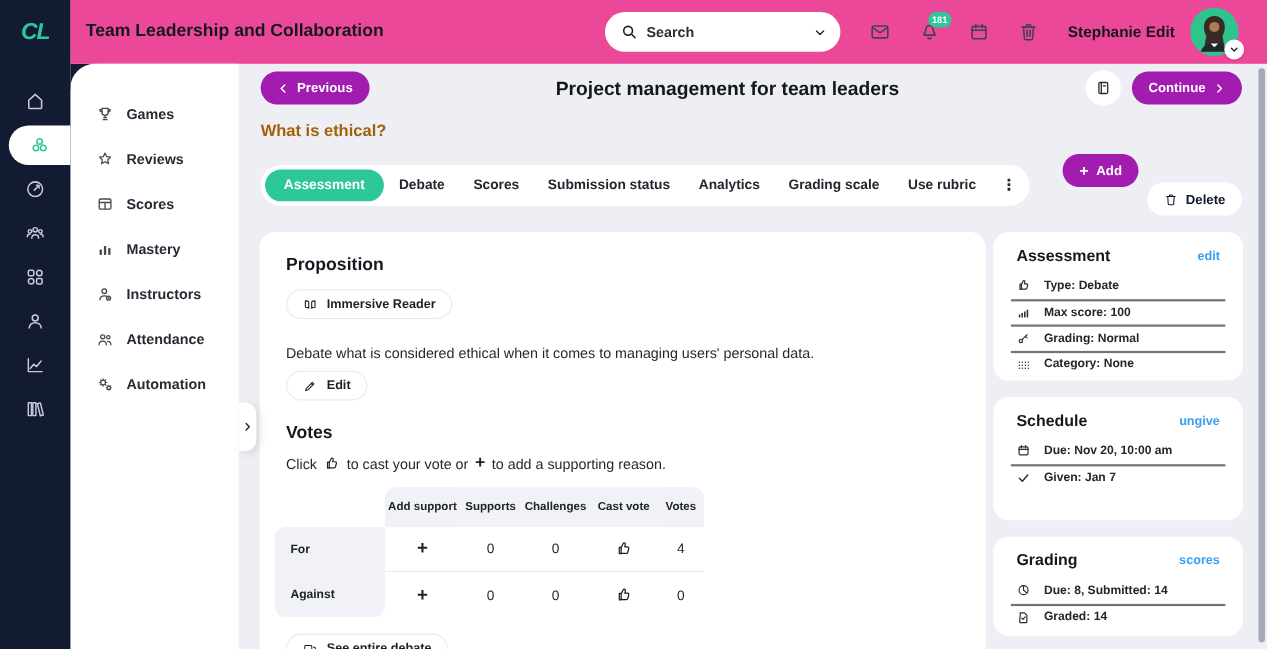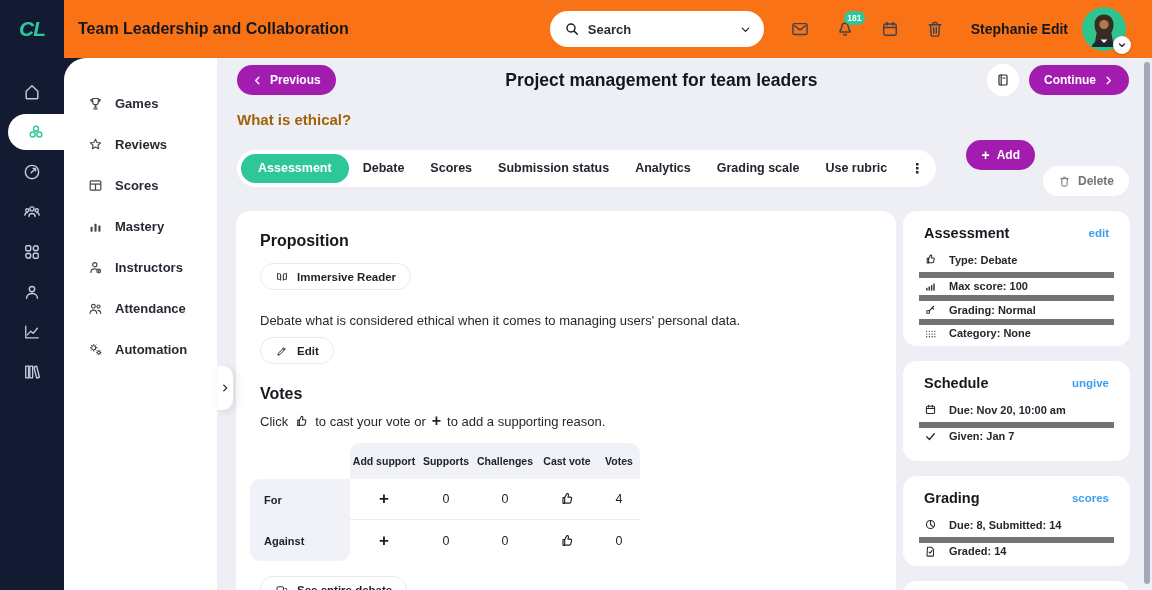--- a/index.html
+++ b/index.html
@@ -12,21 +12,21 @@
   .logo { height:58px; display:flex; align-items:center; justify-content:center;
           color:#2ec799; font-weight:800; font-style:italic; font-size:21px; letter-spacing:-1px; cursor:pointer; }
   .rail-icons { margin-top:14px; display:flex; flex-direction:column; }
   .rail-slot { height:40px; display:flex; align-items:center; justify-content:center; color:#c6cbda; cursor:pointer; }
   .rail-slot svg { width:20px; height:20px; }
   .rail-slot.active { justify-content:flex-end; }
   .rail-pill { width:56px; height:36px; background:#fff; border-radius:18px 0 0 18px;
                display:flex; align-items:center; justify-content:center; color:#2ec799; }
 
   
-  .topbar { position:absolute; left:64px; top:0; right:0; height:58px; background:#f97316;
+  .topbar { position:absolute; left:64px; top:0; right:0; height:58px; background:#ec4899;
             display:flex; align-items:center; padding:0 26px 0 14px; z-index:2; }
   .tb-title { font-size:16px; font-weight:800; color:#15171e; white-space:nowrap; }
   .search { margin-left:auto; width:214px; height:36px; background:#fff; border-radius:18px;
             display:flex; align-items:center; padding:0 12px 0 14px; gap:8px; }
   .search svg { width:16px; height:16px; color:#1d2027; flex:none; }
   .search input { border:none; outline:none; flex:1; min-width:0; background:transparent;
                   font:600 13px "Liberation Sans","DejaVu Sans",sans-serif; color:#23262e; }
   .search input::placeholder { color:#2a2d34; opacity:1; }
   .tb-icons { display:flex; align-items:center; gap:25px; margin-left:26px; color:#3e4250; }
   .tb-ic { width:20px; height:20px; position:relative; cursor:pointer; }
@@ -70,21 +70,21 @@
   .circle-btn svg { width:16px; height:16px; }
   .question { font-size:15px; font-weight:800; color:#a16207; margin:15px 0 0 20px; }
 
   .tabsrow { display:flex; align-items:center; margin:12px 23px 0 20px; }
   .tabs { background:#fff; border-radius:19px; height:37px; display:flex; align-items:center; padding:0 8px 0 4px; gap:2px; }
   .tab { padding:0 12px; height:29px; display:flex; align-items:center; border-radius:15px;
          font-size:12.5px; font-weight:700; color:#23262e; cursor:pointer; white-space:nowrap; }
   .tab.active { background:#2ec799; color:#fff; padding:0 17px; }
   .tab-more { padding:0 4px 0 9px; font-size:14px; font-weight:800; color:#23262e; cursor:pointer; }
   .tools { margin-left:auto; display:flex; gap:8px; }
-  .btn-delete { background:#fff; color:#737373;margin-top:26px; }
+  .btn-delete { background:#fff; color:#0f172a;margin-top:26px; }
   .btn-delete svg { width:13px; height:13px; }
 
   .bodyrow { display:flex; margin:15px 22px 0 19px; gap:7px; align-items:flex-start; }
   .maincard { width:660px; height:393px; background:#fff; border-radius:14px; padding:21px 24px; flex:none; }
   .sec-title { font-size:16px; font-weight:800; color:#16181f; }
   .pill-btn { display:inline-flex; align-items:center; gap:8px; height:27px; padding:0 14px;
               border:1px solid #e8eaef; border-radius:14px; background:#fff;
               font-size:11.5px; font-weight:700; color:#1d2027; cursor:pointer; }
   .pill-btn svg { width:14px; height:14px; }
   .prop-btn { margin-top:13px; }
@@ -113,24 +113,24 @@
   .thumb-cell svg { width:16px; height:16px; color:#1d2027; }
   .debate-btn { margin-top:15px; }
 
   .rightcol { flex:1; display:flex; flex-direction:column; gap:15px; min-width:0; }
   .card { background:#fff; border-radius:14px; padding:11px 16px 6px; }
   .card-head { display:flex; align-items:center; justify-content:space-between; padding:3px 5px 7px; }
   .card-title { font-size:14.5px; font-weight:800; color:#16181f; }
   .card-link { font-size:11.5px; font-weight:700; color:#3b9ff0; text-decoration:none; cursor:pointer; }
   .crow { display:flex; align-items:center; gap:12px; height:23.5px; padding:0 5px;
           font-size:11px; font-weight:700; color:#23262e; }
-  .crow + .crow { border-top:6px solid #737373; }
+  .crow + .crow { border-top:2px solid #737373; }
   .crow svg { width:13px; height:13px; color:#2a2d35; flex:none; }
   .card-assessment { height:135px; }
-  .card-schedule { height:100px; }
+  .card-schedule { height:112px; }
   .card-grading { height:90px; }
   .card-options { height:80px; }
 
   .scroll-thumb { position:absolute; right:2px; top:62px; bottom:6px; width:6px; border-radius:3px;
                   background:#9aa1b3; opacity:.9; z-index:5; cursor:pointer; }
 </style>
 </head>
 <body>
 
 <div class="app">

